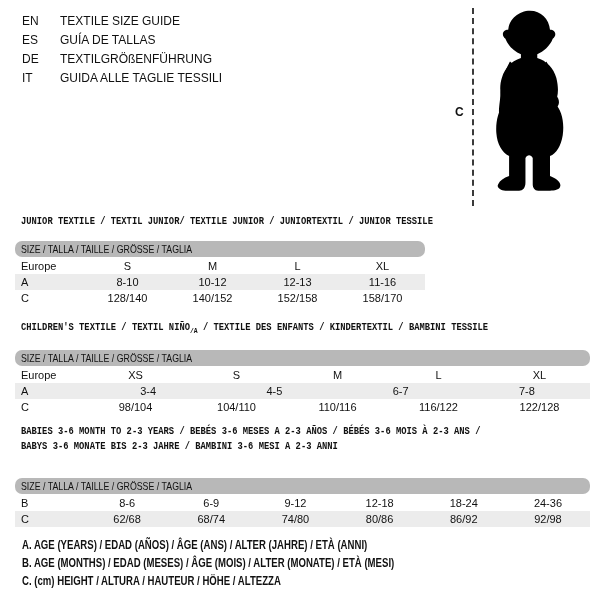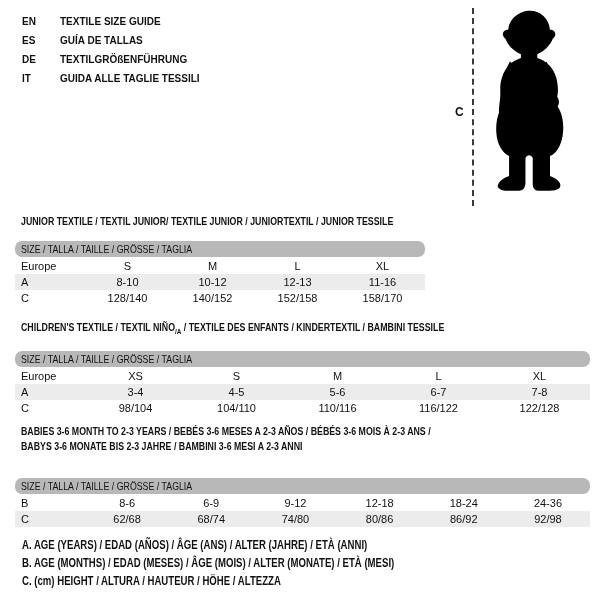--- a/index.html
+++ b/index.html
@@ -13,39 +13,39 @@
   body{
     position:relative;
     background:var(--bg);
     font-family:"Liberation Sans", sans-serif;
     color:var(--text);
     overflow:hidden;
     -webkit-font-smoothing:antialiased;
   }
   
   .lang-block{position:absolute;left:22px;top:12px;}
-  .lang-row{display:flex;height:19px;line-height:19px;font-size:10px;font-weight:700;}
+  .lang-row{display:flex;height:19px;line-height:19px;font-size:12px;font-weight:400;}
   .lang-code{width:38px;}
   .lang-label{white-space:nowrap;}
   
   .measure-line{
     position:absolute;left:472px;top:8px;height:198px;width:0;
     border-left:2px dashed #3a3a3a;
   }
   .measure-label{
     position:absolute;left:455px;top:105px;
     font-size:12px;font-weight:700;
   }
   .baby-svg{position:absolute;left:484px;top:7px;width:92px;height:200px;}
   
   .section{position:absolute;left:15px;}
   #section-0{top:214px;width:410px;}
   #section-1{top:320px;width:575px;}
   #section-2{top:424px;width:575px;}
-  .tbl-title{font-weight:700;font-size:11px;line-height:15px;margin-bottom:12px;margin-left:6px;}
+  .tbl-title{font-weight:700;font-size:11px;line-height:15px;margin-bottom:12px;margin-left:6px;font-family:Liberation Mono, monospace;}
   #section-2 .tbl-title{margin-bottom:24px;}
   .title-line{white-space:nowrap;}
   .condense{display:inline-block;transform:scaleX(0.8);transform-origin:0 50%;white-space:nowrap;}
   .sub-seg{font-size:8px;vertical-align:sub;}
   .size-band{
     height:16px;line-height:16px;background:var(--band);
     font-size:11px;padding-left:6px;margin-bottom:1px;overflow:hidden;border-radius:7px;
   }
   .trow{display:flex;height:16px;line-height:16px;font-size:11px;}
   .trow.shaded{background:var(--row-alt);}
@@ -128,21 +128,20 @@
         <span class="cell">XS</span>
         <span class="cell">S</span>
         <span class="cell">M</span>
         <span class="cell">L</span>
         <span class="cell">XL</span>
       </div>
       <div class="trow shaded">
         <span class="lbl">A</span>
         <span class="cell">3-4</span>
         <span class="cell">4-5</span>
-        <span class="cell">5-6</span>
         <span class="cell">6-7</span>
         <span class="cell">7-8</span>
       </div>
       <div class="trow">
         <span class="lbl">C</span>
         <span class="cell">98/104</span>
         <span class="cell">104/110</span>
         <span class="cell">110/116</span>
         <span class="cell">116/122</span>
         <span class="cell">122/128</span>

